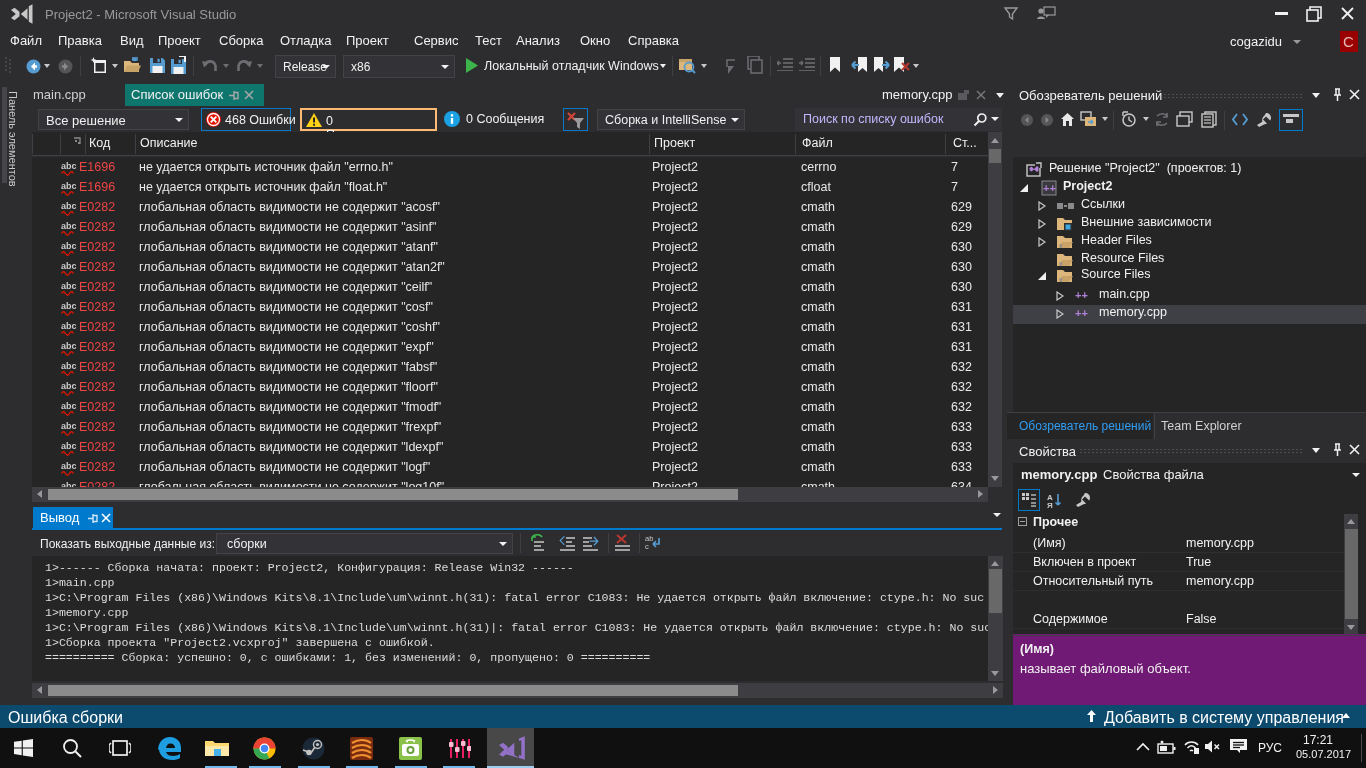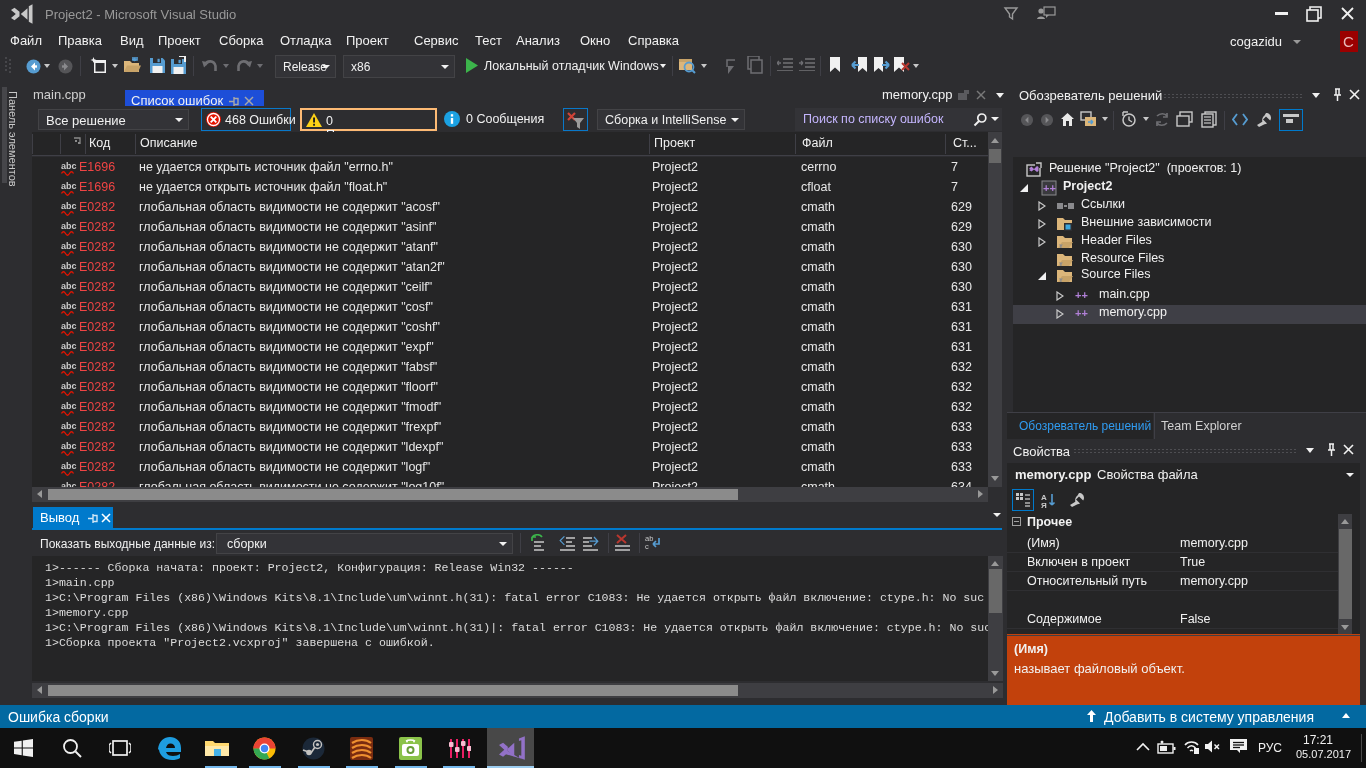--- a/index.html
+++ b/index.html
@@ -38,22 +38,22 @@
   overflow:hidden; }
 .errrow { position:relative; height:20px; font-size:12.5px; color:#e8e8e8; }
 .errrow svg { position:absolute; left:29px; top:4px; }
 .errrow .code { position:absolute; left:47px; top:3px; color:#ef4444; }
 .errrow .desc { position:absolute; left:107px; top:3px; }
 .errrow .proj { position:absolute; left:620px; top:3px; }
 .errrow .file { position:absolute; left:769px; top:3px; }
 .errrow .line { position:absolute; left:919px; top:3px; }
 
 #outputpanel { position:absolute; left:19px; top:505px; width:988px; height:200px; background:#2d2d30; }
-#statusbar { position:absolute; left:0; top:705px; width:1366px; height:23px; background:#0369a1;
-  color:#ffffff; font-size:14px; }
+#statusbar { position:absolute; left:0; top:705px; width:1366px; height:23px; background:#0c4a6e;
+  color:#ffffff; font-size:16px; }
 #taskbar { position:absolute; left:0; top:728px; width:1366px; height:40px; background:#101010; }
 
 #rightpanel { position:absolute; left:1007px; top:84px; width:359px; height:621px; background:#2d2d30; }
 .dots { background-image:radial-gradient(#4e4e52 1px, transparent 1px); background-size:4px 3px; }
 .prow { position:absolute; left:0; width:338px; height:19px; }
 .prow .pl { position:absolute; left:20px; top:2px; }
 .prow .pv { position:absolute; left:173px; top:2px; }
 .prow { border-bottom:1px solid #2f2f32; }
 </style>
 </head>
@@ -243,21 +243,21 @@
     <span class="abs" style="left:913px;top:12px;width:0;height:0;border-left:3.5px solid transparent;border-right:3.5px solid transparent;border-top:4px solid #c8c8c8"></span>
   </div>
   <div id="leftstrip">
     <div id="toolbox-tab">
       <div class="edge"></div>
       <div class="txt">Панель элементов</div>
     </div>
   </div>
   <div id="tabrow">
     <span class="abs" style="left:14px;top:3px;color:#d0d0d0;font-size:13px">main.cpp</span>
-    <div class="abs" style="left:106px;top:6px;width:139px;height:22px;background:#1d4ed8">
+    <div class="abs" style="left:106px;top:0;width:139px;height:22px;background:#0f766e">
       <span style="position:absolute;left:6px;top:3px;color:#f1f1f1;font-size:13px">Список ошибок</span>
       <svg class="abs" style="left:102px;top:5px" width="13" height="13" viewBox="0 0 13 13">
         <g stroke="#a8a8a8" stroke-width="1.4" fill="none">
             <path d="M2 6.5 L7 6.5 M7 3.5 L11 3.5 L11 9.5 L7 9.5 Z M7 2 L7 11"></path>
           </g>
       </svg>
       <svg class="abs" style="left:119px;top:6px" width="10" height="10" viewBox="0 0 10 10">
         <g stroke="#a8a8a8" stroke-width="1.5">
             <line x1="1" y1="1" x2="9" y2="9"></line>
             <line x1="9" y1="1" x2="1" y2="9"></line>
@@ -614,20 +614,21 @@
       <path d="M14 4 L14 10 L8 10 M8 10 L11 7 M8 10 L11 13" fill="none" stroke="#569cd1" stroke-width="1.7"></path>
     </svg>
 
     <div class="abs" style="left:13px;top:51px;width:956px;height:125px;background:#252526;overflow:hidden;color:#dcdcdc;font-family:'Liberation Mono',monospace;font-size:11.6px;line-height:15px;white-space:pre">
 <span class="abs" style="left:13px;top:4px">1&gt;------ Сборка начата: проект: Project2, Конфигурация: Release Win32 ------</span>
 <span class="abs" style="left:13px;top:19px">1&gt;main.cpp</span>
 <span class="abs" style="left:13px;top:34px">1&gt;C:\Program Files (x86)\Windows Kits\8.1\Include\um\winnt.h(31): fatal error C1083: Не удается открыть файл включение: ctype.h: No suc</span>
 <span class="abs" style="left:13px;top:49px">1&gt;memory.cpp</span>
 <span class="abs" style="left:13px;top:64px">1&gt;C:\Program Files (x86)\Windows Kits\8.1\Include\um\winnt.h(31)|: fatal error C1083: Не удается открыть файл включение: ctype.h: No suc</span>
 <span class="abs" style="left:13px;top:79px">1&gt;Сборка проекта "Project2.vcxproj" завершена с ошибкой.</span>
+<span class="abs" style="left:13px;top:94px">========== Сборка: успешно: 0, с ошибками: 1, без изменений: 0, пропущено: 0 ==========</span>
     </div>
 
     <div class="abs" style="left:969px;top:51px;width:15px;height:125px;background:#3e3e42">
       <span class="abs" style="left:3px;top:5px;width:0;height:0;border-left:4px solid transparent;border-right:4px solid transparent;border-bottom:5px solid #999"></span>
       <div class="abs" style="left:1px;top:13px;width:13px;height:44px;background:#686868"></div>
       <span class="abs" style="left:3px;bottom:5px;width:0;height:0;border-left:4px solid transparent;border-right:4px solid transparent;border-top:5px solid #999"></span>
     </div>
 
     <div class="abs" style="left:13px;top:178px;width:971px;height:15px;background:#3e3e42">
       <span class="abs" style="left:5px;top:3px;width:0;height:0;border-top:4px solid transparent;border-bottom:4px solid transparent;border-right:5px solid #999"></span>
@@ -797,21 +798,21 @@
     </div>
 
     <div class="abs" style="left:0;top:328px;width:359px;height:27px;background:#2d2d30;font-size:12.5px">
       <div class="abs" style="left:0;top:1px;width:146px;height:26px;background:#252526"></div>
       <span class="abs" style="left:12px;top:7px;color:#309cf1;font-size:12px">Обозреватель решений</span>
       <div class="abs" style="left:147px;top:1px;width:1px;height:26px;background:#3f3f46"></div>
       <div class="abs" style="left:0;top:0;width:359px;height:1px;background:#3f3f46"></div>
       <span class="abs" style="left:154px;top:7px;color:#d0d0d0">Team Explorer</span>
     </div>
 
-    <div class="abs" style="left:0;top:355px;width:353px;height:266px;background:#c2410c">
+    <div class="abs" style="left:6px;top:355px;width:353px;height:266px;background:#701a75">
       <div class="abs" style="left:0;top:0;width:353px;height:24px;background:#2d2d30">
         <span style="position:absolute;left:6px;top:5px;color:#f1f1f1;font-size:13px">Свойства</span>
         <div class="dots" style="position:absolute;left:66px;top:9px;width:224px;height:6px"></div>
         <span class="abs" style="left:299px;top:9px;width:0;height:0;border-left:4.5px solid transparent;border-right:4.5px solid transparent;border-top:5px solid #f1f1f1"></span>
         <svg class="abs" style="left:318px;top:4px" width="13" height="14" viewBox="0 0 13 14">
           <g stroke="#f1f1f1" stroke-width="1.5" fill="none">
               <path d="M4 1 L9 1 M5 1 L5 7 M8 1 L8 7 M3 7 L10 7 M6.5 7 L6.5 13"></path>
             </g>
         </svg>
         <svg class="abs" style="left:336px;top:5px" width="11" height="11" viewBox="0 0 11 11">

